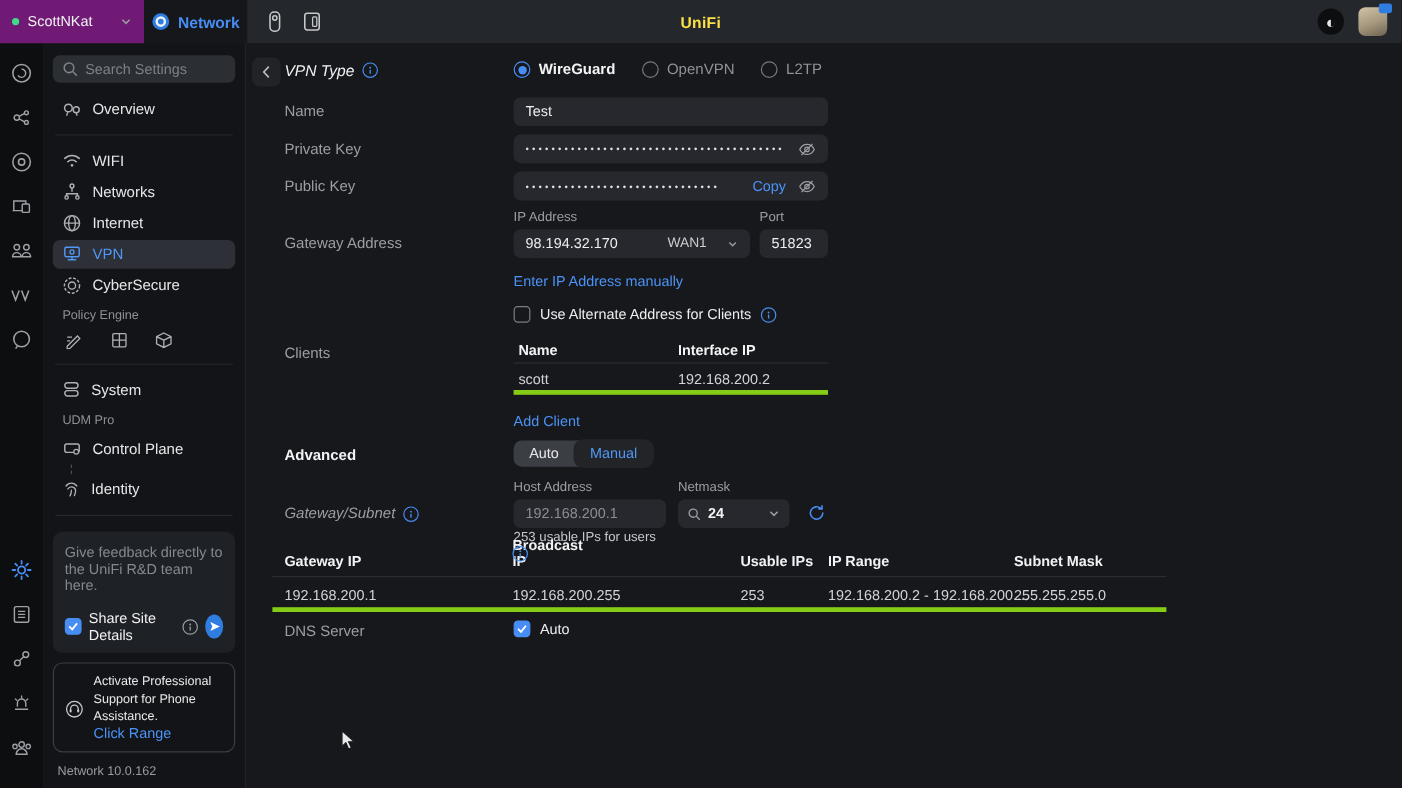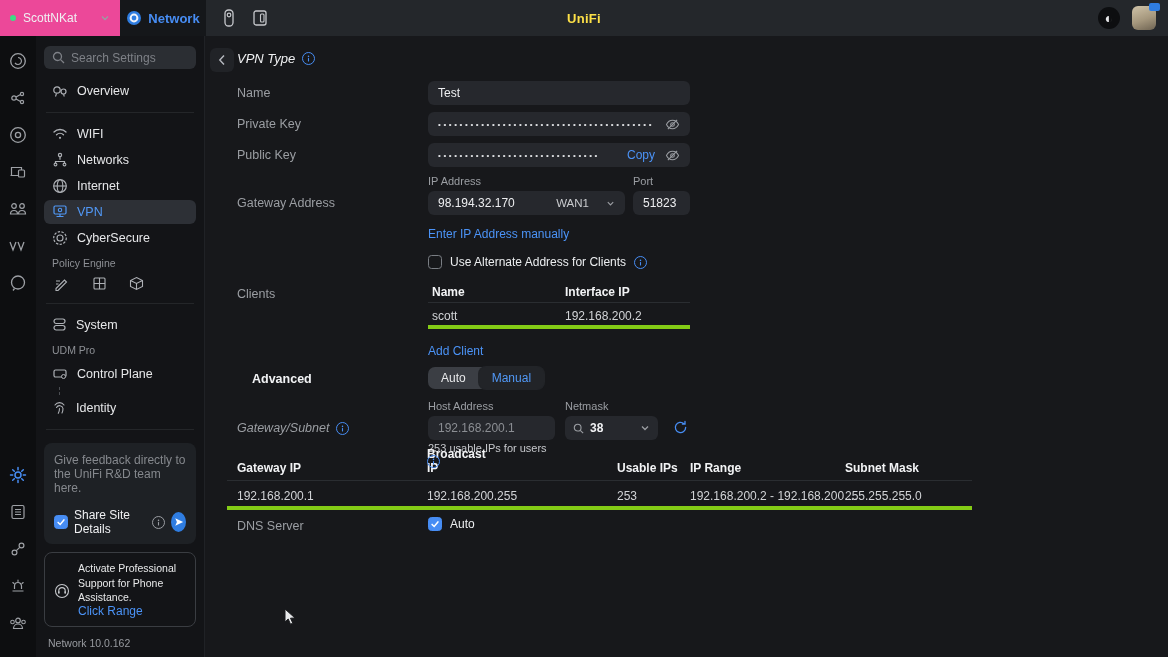--- a/index.html
+++ b/index.html
@@ -4,21 +4,21 @@
 <style>
   * { margin:0; padding:0; box-sizing:border-box; }
   html,body { width:1168px; height:657px; overflow:hidden; }
   body { font-family:"Liberation Sans", sans-serif; background:#17181b; color:#e8e9eb; font-size:12px; position:relative; }
   .abs { position:absolute; }
   svg { display:block; }
   .ic { color:#aeb1b6; display:inline-flex; align-items:center; justify-content:center; }
 
   
   .topbar { position:absolute; top:0; left:0; right:0; height:36px; background:#24272b; display:flex; align-items:center; z-index:5; }
-  .site-switcher { width:120px; height:36px; background:#ec4899; display:flex; align-items:center; gap:7px; padding:0 10px; cursor:pointer; }
+  .site-switcher { width:120px; height:36px; background:#701a75; display:flex; align-items:center; gap:7px; padding:0 10px; cursor:pointer; }
   .green-dot { width:6px; height:6px; border-radius:50%; background:#3ddc84; }
   .site-name { font-size:12px; color:#f0f1f3; flex:1; }
   .net-tab { width:86px; height:36px; background:#15171a; display:flex; align-items:center; justify-content:center; gap:6px; cursor:pointer; }
   .net-label { color:#478df4; font-size:13px; font-weight:600; }
   .topbar-apps { display:flex; gap:16px; margin-left:16px; color:#c6c8cc; }
   .topbar-title { position:absolute; left:50%; transform:translateX(-50%); color:#fde047; font-size:13px; font-weight:700; letter-spacing:.3px; }
   .topbar-right { margin-left:auto; display:flex; align-items:center; gap:12px; padding-right:12px; }
   .theme-toggle { width:22px; height:22px; border-radius:50%; background:#0d0e10; color:#e8e9eb; display:flex; align-items:center; justify-content:center; font-size:14px; cursor:pointer; }
   .avatar { width:24px; height:24px; border-radius:6px; background:linear-gradient(160deg,#cfc3a8 0%,#a5977d 55%,#6e6352 100%); position:relative; cursor:pointer; }
   .badge { position:absolute; top:-3px; right:-4px; width:11px; height:8px; border-radius:2px; background:#2f7de1; }
@@ -395,20 +395,34 @@
 
   <div class="abs flabel-row" style="left:32px; top:15px;">
     <span class="page-title">VPN Type</span>
     <span class="info">
         <svg width="11" height="11" viewBox="0 0 13 13" style="margin:auto">
           <circle cx="6.5" cy="4" r="0.9" fill="currentColor"></circle>
           <path d="M6.5 6 v4" stroke="currentColor" stroke-width="1.3"></path>
         </svg>
       </span>
   </div>
+  <div class="abs radio-group" style="left:223px; top:15px;">
+    <span class="radio-opt selected">
+      <span class="radio checked"></span>
+      <span class="lbl">WireGuard</span>
+    </span>
+    <span class="radio-opt">
+      <span class="radio"></span>
+      <span class="lbl">OpenVPN</span>
+    </span>
+    <span class="radio-opt">
+      <span class="radio"></span>
+      <span class="lbl">L2TP</span>
+    </span>
+  </div>
 
   <div class="abs flabel" style="left:32px; top:50px;">Name</div>
   <div class="abs field" style="left:223px; top:45px; width:262px;">
     <input value="Test" style="">
   </div>
 
   <div class="abs flabel" style="left:32px; top:81px;">Private Key</div>
   <div class="abs field" style="left:223px; top:76px; width:262px;">
     <span class="mask" style="flex:1">••••••••••••••••••••••••••••••••••••••••</span>
     <span class="ic">
@@ -468,21 +482,21 @@
       <span style="left:4px">Name</span>
       <span style="left:137px">Interface IP</span>
     </div>
     <div class="trow">
       <span style="left:4px">scott</span>
       <span style="left:137px">192.168.200.2</span>
     </div>
   </div>
   <div class="abs link" style="left:223px; top:308px;">Add Client</div>
 
-  <div class="abs bold-hdr" style="left:47px; top:336px;">Advanced</div>
+  <div class="abs bold-hdr" style="left:32px; top:336px;">Advanced</div>
   <div class="abs seg" style="left:223px; top:331px;">
     <span class="opt">Auto</span>
     <span class="opt sel">Manual</span>
   </div>
 
   <div class="abs small-label" style="left:223px; top:364px;">Host Address</div>
   <div class="abs small-label" style="left:360px; top:364px;">Netmask</div>
   <div class="abs flabel-row" style="left:32px; top:385px;">
     <span class="flabel">Gateway/Subnet</span>
     <span class="info">
@@ -495,21 +509,21 @@
   <div class="abs field" style="left:223px; top:380px; width:127px;">
     <input style="color: rgb(139, 142, 147);" value="192.168.200.1">
   </div>
   <div class="abs select" style="left:360px; top:380px; width:93px;">
     <span class="ic">
         <svg width="11" height="11" viewBox="0 0 13 13">
           <circle cx="5.5" cy="5.5" r="4" fill="none" stroke="#9b9ea3" stroke-width="1.3"></circle>
           <path d="M8.6 8.6 L12 12" stroke="#9b9ea3" stroke-width="1.3"></path>
         </svg>
       </span>
-    <span style="color:#f0f1f3;font-weight:600">38</span>
+    <span style="color:#f0f1f3;font-weight:600">24</span>
     <span class="chev" style="margin-left:auto">
         <svg width="10" height="10" viewBox="0 0 10 10">
           <polyline points="2,3.5 5,6.5 8,3.5" fill="none" stroke="#9a9da2" stroke-width="1.3"></polyline>
         </svg>
       </span>
   </div>
   <span class="abs ic" style="left:468px; top:384px; color:#478df4;">
       <svg width="15" height="15" viewBox="0 0 16 16">
         <path d="M13.5 8 a5.5 5.5 0 1 1 -1.8-4.1 M12.8 1.5 v2.8 h-2.8" fill="none" stroke="currentColor" stroke-width="1.4" stroke-linecap="round"></path>
       </svg>

